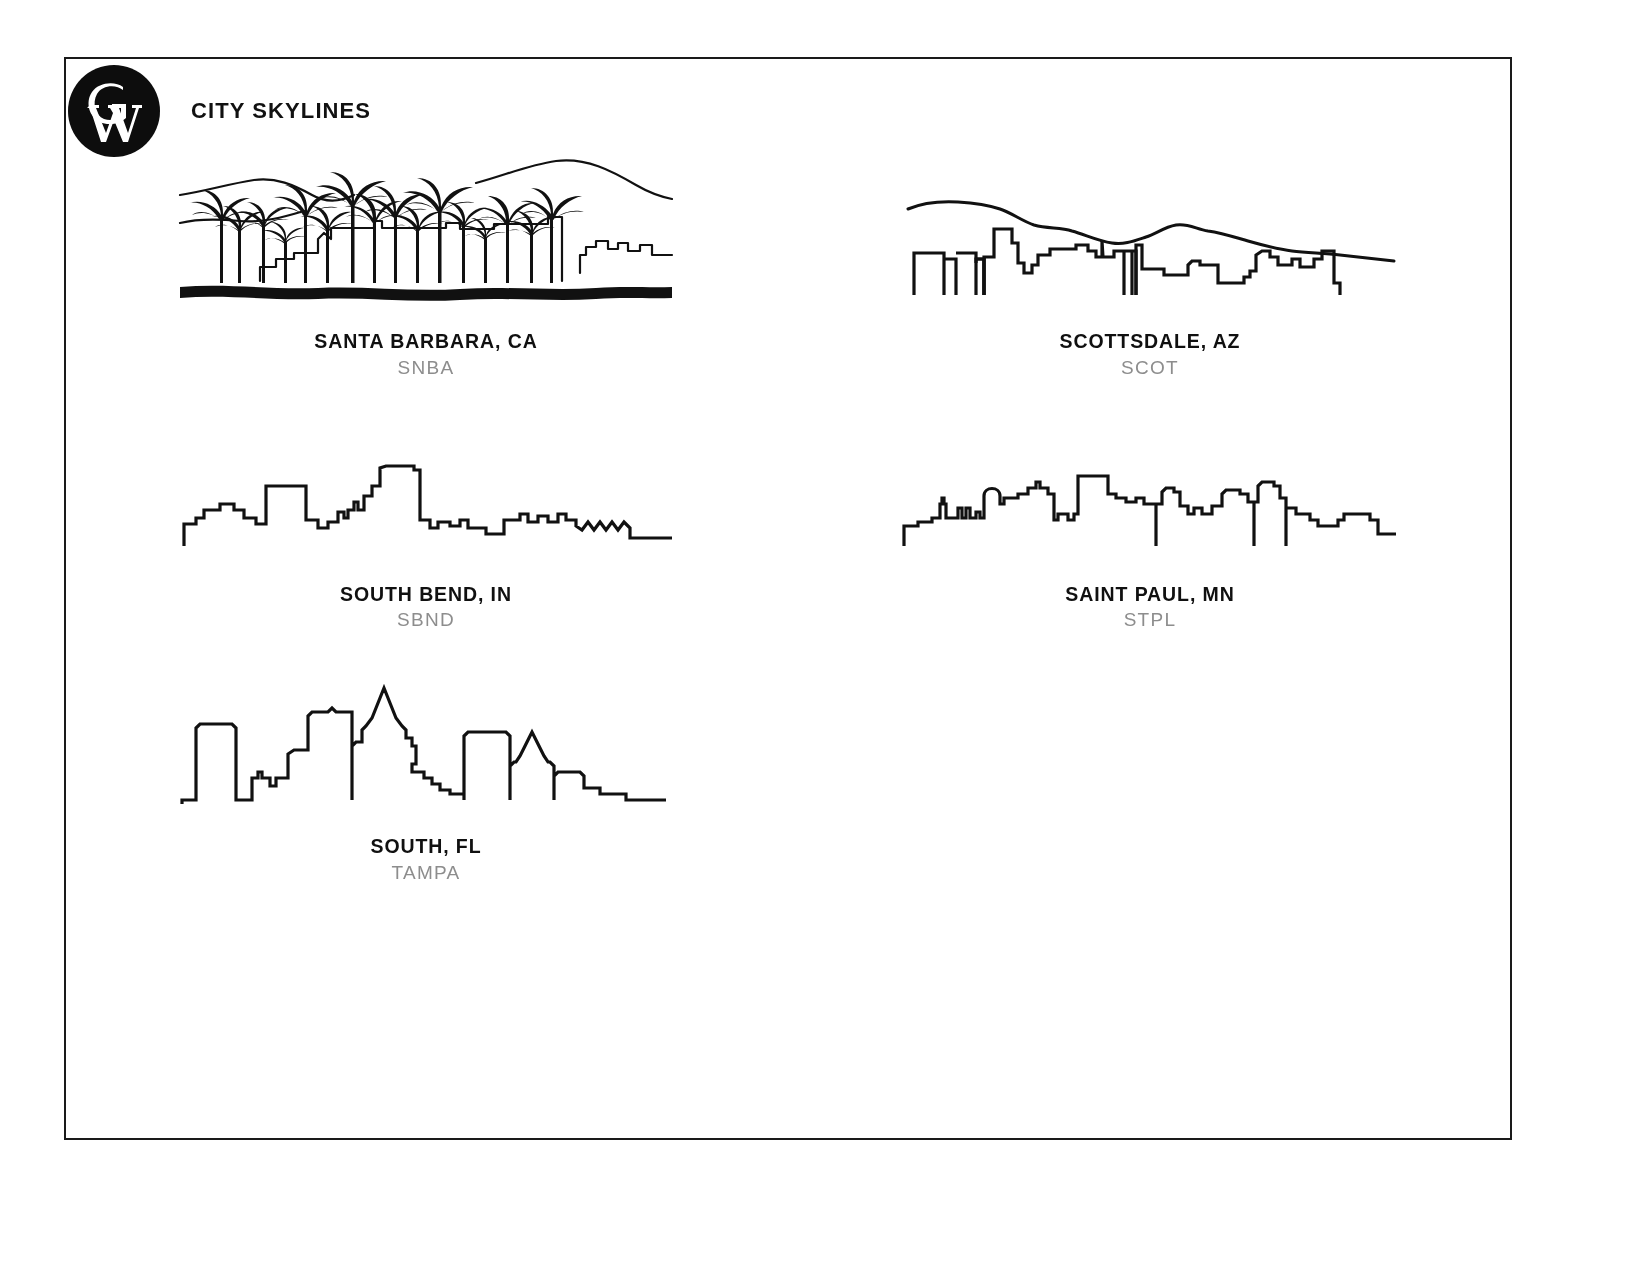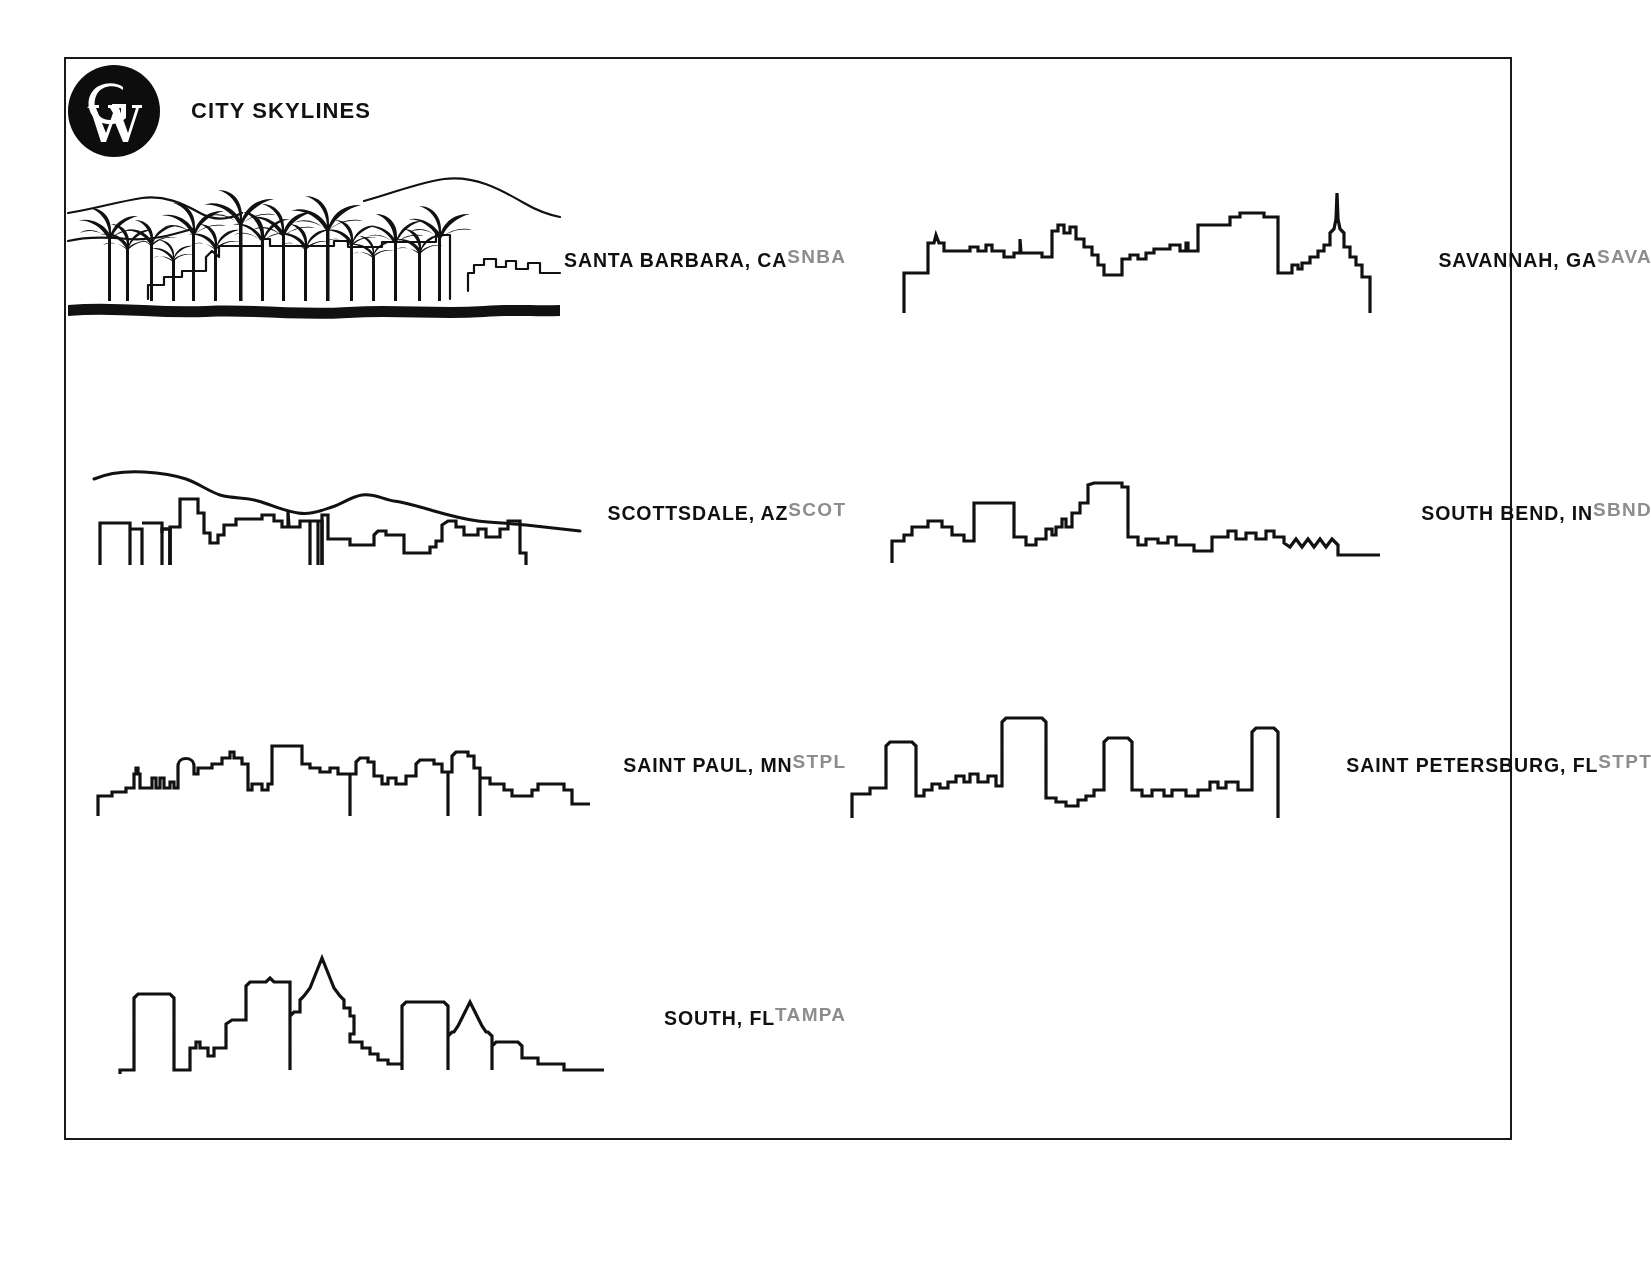--- a/index.html
+++ b/index.html
@@ -67,21 +67,21 @@
     width: 1448px;
     height: 1010px;
     display: grid;
     grid-template-columns: 1fr 1fr;
     grid-template-rows: repeat(4, 1fr);
   }
 
   .cell {
     position: relative;
     display: flex;
-    flex-direction: row;
+    flex-direction: column;
     align-items: center;
     justify-content: flex-end;
     padding-bottom: 6px;
     box-sizing: border-box;
   }
 
   .art {
     width: 500px;
     height: 165px;
     display: block;
@@ -95,21 +95,21 @@
     font-weight: 700;
     letter-spacing: 0.9px;
     color: #101010;
     text-align: center;
     line-height: 1.15;
     white-space: nowrap;
   }
   .city-code {
     margin-top: 4px;
     font-size: 19px;
-    font-weight: 700;
+    font-weight: 400;
     letter-spacing: 1.3px;
     color: #8d8d8d;
     text-align: center;
     line-height: 1.15;
     white-space: nowrap;
   }
 </style>
 </head>
 <body>
 
@@ -197,43 +197,20 @@
             <path d="M375 66 C365 55,352 54,346 59 C354 55,366 57,373 64 C366 51,352 45,343 47 C354 43,367 49,375 59 C374 46,366 36,355 33 C369 33,378 44,377 59 C382 46,394 40,406 41 C394 44,383 52,378 64 C387 56,400 54,408 57 C397 55,384 58,376 66 Z"></path>
           </g>
 
           <path d="M4 132 C50 128,96 135,142 133 C190 131,236 137,284 134 C330 131,376 136,420 133 C450 131,474 133,496 132 L496 143 C474 144,450 142,420 144 C376 147,330 142,284 145 C236 148,190 142,142 144 C96 146,50 139,4 143 Z" fill="#111"></path>
         </svg>
       </div>
       <div class="city-name">SANTA BARBARA, CA</div>
       <div class="city-code">SNBA</div>
     </div>
 
-    <div class="cell">
-      <div class="art">
-        <svg viewBox="0 0 500 165" xmlns="http://www.w3.org/2000/svg">
-          <g fill="none" stroke="#111" stroke-width="3.2" stroke-linejoin="miter" stroke-linecap="butt">
-            <path d="M12 140
-                     L12 100 L36 100 L36 70 L42 70 L44 62 L47 70 L52 70 L52 78 L78 78
-                     L78 74 L86 74 L86 78 L94 78 L94 72 L100 72 L100 78 L112 78
-                     L112 84 L122 84 L122 80 L128 80 L128 66 L129 80 L150 80 L150 84 L160 84
-                     L160 58 L166 58 L166 52 L172 52 L172 60 L178 60 L178 54 L184 54 L184 66
-                     L192 66 L192 74 L200 74 L200 82 L206 82 L206 92 L212 92 L212 102 L230 102
-                     L230 86 L238 86 L238 82 L246 82 L246 86 L254 86 L254 80 L262 80 L262 76
-                     L278 76 L278 72 L288 72 L288 78 L294 78 L294 70 L296 70 L296 78 L306 78
-                     L306 52 L338 52 L338 44 L348 44 L348 40 L372 40 L372 44 L386 44 L386 100
-                     L400 100 L400 92 L406 92 L406 96 L410 96 L410 90 L418 90 L418 84 L426 84
-                     L426 78 L432 78 L432 72 L438 72 L438 60 L442 56 L444 46 L445 20 L446 46
-                     L448 56 L452 60 L452 74 L458 74 L458 84 L464 84 L464 92 L470 92 L470 104
-                     L478 104 L478 140"></path>
-          </g>
-        </svg>
-      </div>
-      <div class="city-name">SAVANNAH, GA</div>
-      <div class="city-code">SAVA</div>
-    </div>
 
 
     <div class="cell">
       <div class="art">
         <svg viewBox="0 0 500 165" xmlns="http://www.w3.org/2000/svg">
           <g fill="none" stroke="#111" stroke-width="3.0" stroke-linejoin="round" stroke-linecap="round">
 
             <path d="M8 54 C22 48,40 46,58 47 C74 48,88 50,100 54
                      C112 58,122 66,134 70 C148 74,160 72,172 76
                      C186 80,198 86,212 88 C224 90,234 86,246 82
@@ -316,44 +293,20 @@
                      M386 100 L396 100 L396 106 L410 106 L410 112 L418 112
                      L418 118 L438 118 L438 112 L444 112 L444 106 L470 106
                      L470 112 L478 112 L478 126 L496 126"></path>
           </g>
         </svg>
       </div>
       <div class="city-name">SAINT PAUL, MN</div>
       <div class="city-code">STPL</div>
     </div>
 
-    <div class="cell">
-      <div class="art">
-        <svg viewBox="0 0 500 165" xmlns="http://www.w3.org/2000/svg">
-          <g fill="none" stroke="#111" stroke-width="3.2" stroke-linejoin="miter" stroke-linecap="butt">
-            <path d="M6 140
-                     L6 116 L24 116 L24 110 L40 110 L40 68 L44 64 L66 64
-                     L70 68 L70 118 L78 118 L78 112 L86 112 L86 106 L94 106
-                     L94 110 L102 110 L102 104 L110 104 L110 98 L118 98
-                     L118 104 L124 104 L124 96 L132 96 L132 104 L142 104
-                     L142 98 L150 98 L150 108 L156 108 L156 44 L160 40
-                     L196 40 L200 44 L200 120 L210 120 L210 124 L220 124
-                     L220 128 L232 128 L232 122 L240 122 L240 118 L248 118
-                     L248 112 L258 112 L258 64 L262 60 L282 60 L286 64
-                     L286 112 L296 112 L296 118 L306 118 L306 112 L318 112
-                     L318 118 L326 118 L326 112 L340 112 L340 118 L352 118
-                     L352 112 L364 112 L364 104 L372 104 L372 110 L380 110
-                     L380 104 L392 104 L392 112 L406 112 L406 54 L410 50
-                     L428 50 L432 54 L432 140"></path>
-          </g>
-        </svg>
-      </div>
-      <div class="city-name">SAINT PETERSBURG, FL</div>
-      <div class="city-code">STPT</div>
-    </div>
 
     <div class="cell">
       <div class="art">
         <svg viewBox="0 0 500 165" xmlns="http://www.w3.org/2000/svg">
           <g fill="none" stroke="#111" stroke-width="3.2" stroke-linejoin="miter" stroke-linecap="butt">
             <path d="M6 144
                      L6 140 L20 140 L20 68 L24 64 L56 64 L60 68 L60 140
                      L76 140 L76 118 L82 118 L82 112 L86 112 L86 118 L94 118
                      L94 126 L100 126 L100 118 L112 118 L112 94 L118 90
                      L132 90 L132 56 L136 52 L152 52 L156 48 L160 52

